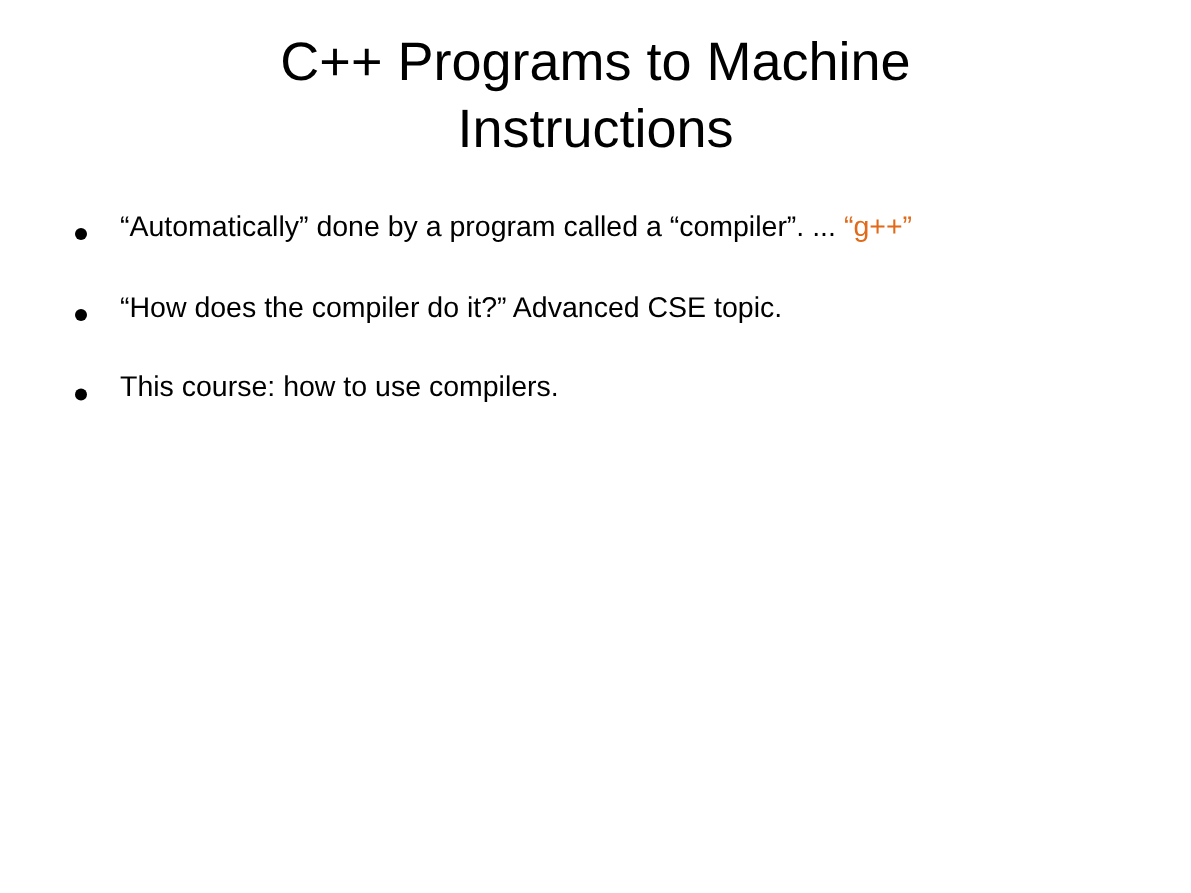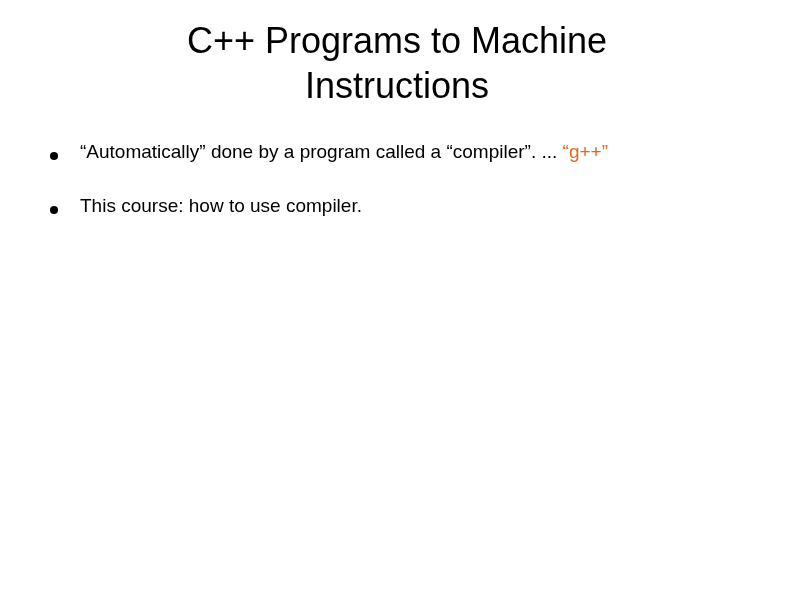--- a/index.html
+++ b/index.html
@@ -14,16 +14,19 @@
 </head>
 <body>
 
 <div class="slide">
   <h1 class="title">C++ Programs to Machine Instructions</h1>
   <ul class="bullets">
     <li>
       <span>“Automatically” done by a program called a “compiler”.  ... </span><span class="orange">“g++”</span><span></span>
     </li>
     <li>
-      <span>This course: how to use compiler.</span><span class="orange"></span><span></span>
+      <span>“How does the compiler do it?”  Advanced CSE topic.</span><span class="orange"></span><span></span>
+    </li>
+    <li>
+      <span>This course: how to use compilers.</span><span class="orange"></span><span></span>
     </li>
   </ul>
 </div>
 
 </body></html>

